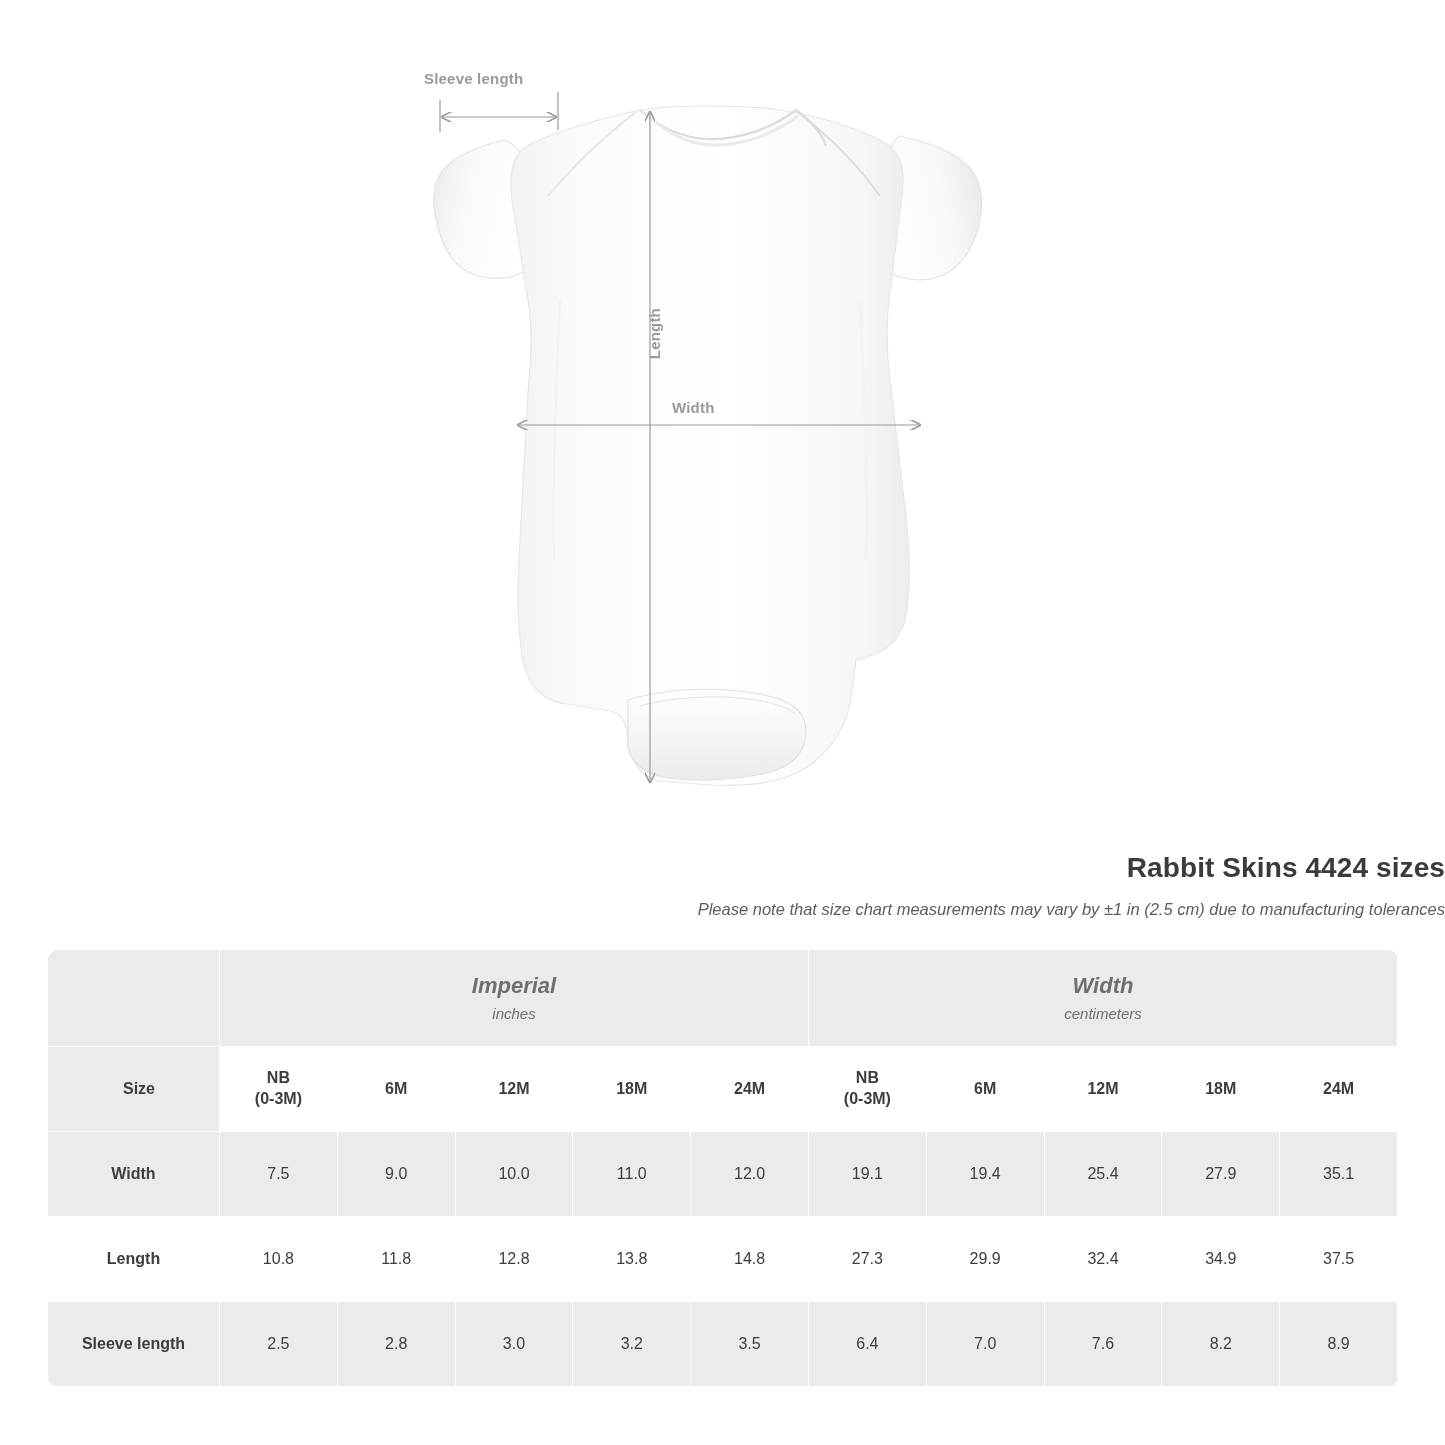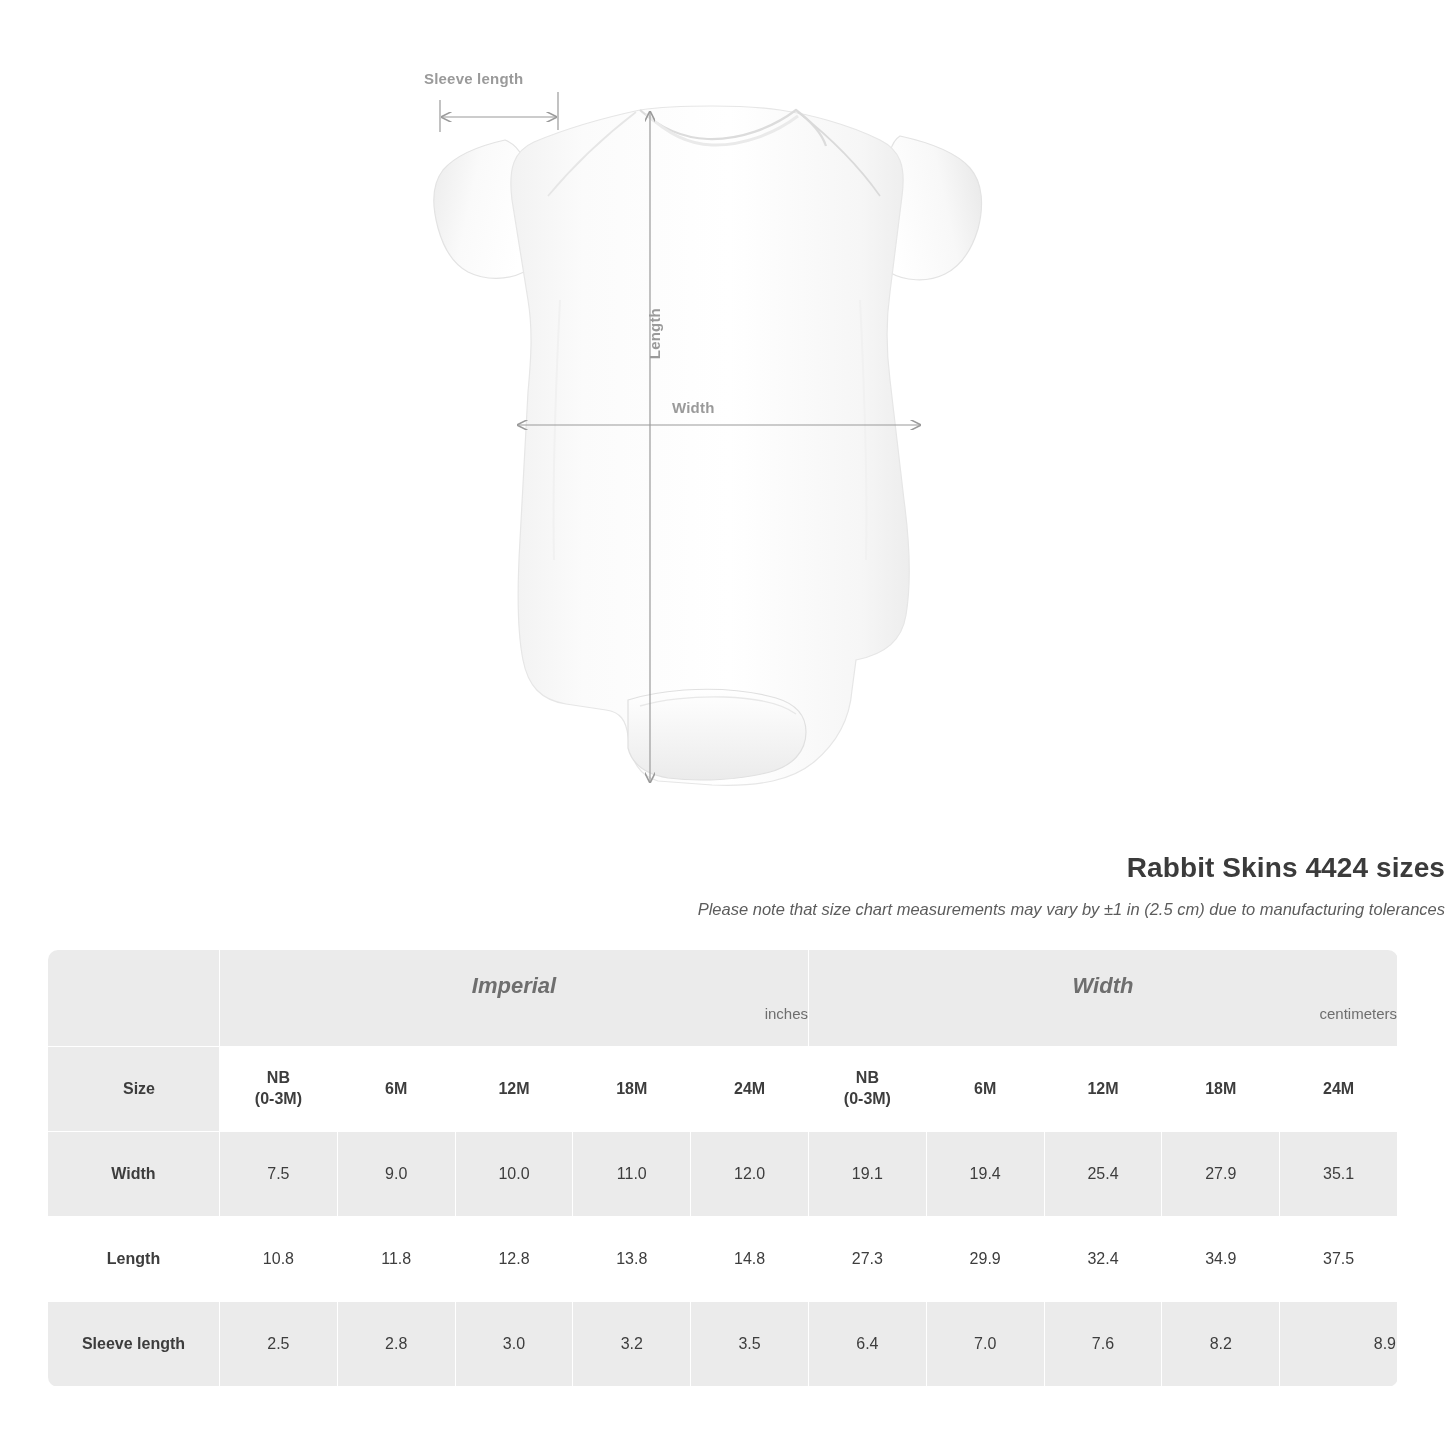--- a/index.html
+++ b/index.html
@@ -108,23 +108,23 @@
   }
   .unit-name {
     font-size: 22px;
     font-weight: bold;
     font-style: italic;
     color: #6e6e6e;
     line-height: 1.1;
   }
   .unit-sub {
     font-size: 15px;
+    font-style: italic;
     color: #6e6e6e;
     margin-top: 7px;
-    text-align: right;
   }
 
   
   .size-row td {
     background: #ffffff;
     height: 82px;
     font-weight: bold;
     font-size: 15px;
     color: #3d3d3d;
     line-height: 1.3;
@@ -151,21 +151,20 @@
     background: #ffffff;
   }
   .data-row.plain td.rowhead {
     background: #ffffff;
   }
   .data-row.last td.rowhead {
     border-bottom-left-radius: 10px;
   }
   .data-row.last td:last-child {
     border-bottom-right-radius: 10px;
-    text-align: right;
   }
   .col-first { width: 172px; }
 </style>
 </head>
 <body>
 
 <div class="illustration">
   <svg class="garment-svg" width="1445" height="830" viewBox="0 0 1445 830" xmlns="http://www.w3.org/2000/svg">
     <defs>
       <linearGradient id="bodyShade" x1="0" y1="0" x2="1" y2="0">

